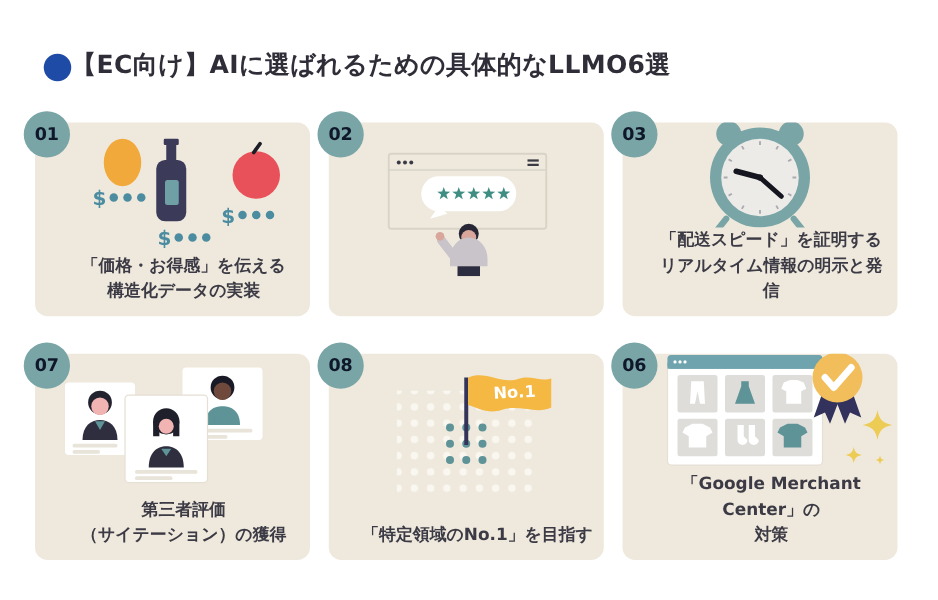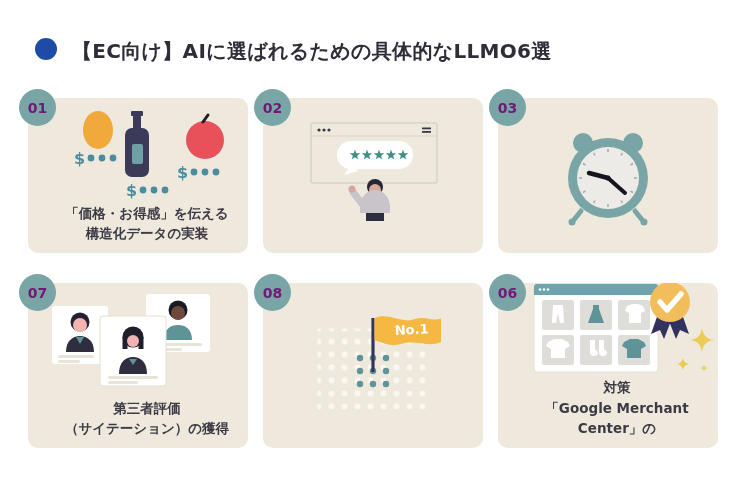--- a/index.html
+++ b/index.html
@@ -1,34 +1,34 @@
 <!DOCTYPE html>
 <html><head>
 <meta charset="utf-8">
 <style>
   html,body{margin:0;padding:0;}
   body{
     width:750px;height:480px;background:#ffffff;overflow:hidden;
     font-family:"DejaVu Sans","Liberation Sans",sans-serif;
     -webkit-font-smoothing:antialiased;
   }
-  .header{display:flex;align-items:flex-start;gap:15px;margin:38px 0 0 35px;}
+  .header{display:flex;align-items:flex-end;margin:38px 0 0 35px;}
   .bullet{width:22px;height:22px;border-radius:50%;background:#1D4BA6;flex:0 0 auto;}
   .title{font-size:20px;font-weight:bold;color:#2F2E38;letter-spacing:.3px;}
   .grid{
     display:grid;grid-template-columns:repeat(3,220px);grid-template-rows:155px 165px;
     column-gap:15px;row-gap:30px;margin:33px 0 0 28px;
   }
   .card{
     position:relative;background:#EFE9DD;border-radius:10px;
     display:flex;flex-direction:column;
   }
   .badge{
     position:absolute;top:-9px;left:-9px;width:37px;height:37px;border-radius:50%;
-    background:#79A5A6;color:#701a75;font-size:14px;font-weight:bold;
+    background:#79A5A6;color:#0f172a;font-size:14px;font-weight:bold;
     display:flex;align-items:center;justify-content:center;z-index:2;text-align:right;
   }
   .illus{flex:1;display:flex;align-items:center;justify-content:center;overflow:hidden;}
   .illus svg{display:block;}
   .caption{
     text-align:center;font-size:13.5px;font-weight:600;color:#3C3B45;
     line-height:1.5;padding:0 6px 10px 24px;
   }
   .cap-line:empty{display:none;}
 </style>
@@ -156,20 +156,24 @@
           <line x1="124.5" y1="26.9" x2="123" y2="29.5"></line>
             <line x1="135.1" y1="37.5" x2="132.5" y2="39"></line>
         </g>
         <g stroke="#15151F" stroke-linecap="round">
           <line x1="110" y1="52" x2="91" y2="47" stroke-width="4.5"></line>
           <line x1="110" y1="52" x2="127" y2="67" stroke-width="4"></line>
         </g>
         <circle cx="110" cy="52" r="2.5" fill="#15151F"></circle>
       </svg>
     </div>
+    <div class="caption">
+      <div class="cap-line">「配送スピード」を証明する</div>
+      <div class="cap-line">リアルタイム情報の明示と発信</div>
+    </div>
   </div>
 
   <div class="card">
     <div class="badge">07</div>
     <div class="illus">
       <svg width="220" height="100" viewBox="0 0 220 100">
         <g>
           <rect x="24" y="16" width="56" height="58" rx="3" fill="#FFFFFF"></rect>
           <circle cx="52" cy="32" r="9.5" fill="#23232F"></circle>
           <circle cx="52" cy="35" r="7" fill="#F2B3B3"></circle>
@@ -225,20 +229,24 @@
           <circle cx="97" cy="72" r="3.2"></circle>
             <circle cx="110" cy="72" r="3.2"></circle>
             <circle cx="123" cy="72" r="3.2"></circle>
         </g>
         <line x1="110" y1="6" x2="110" y2="60" stroke="#34345A" stroke-width="3.2"></line>
         <g>
           <path d="M111.5,6 C126,0 138,12 152,7 C162,3.5 170,10 178,6.5 L178,30 C166,36 152,27 138,32 C128,35.5 118,30 111.5,28 Z" fill="#F5B843"></path>
           <text x="132" y="23" font-size="13" font-weight="bold" fill="#FFFFFF" transform="rotate(-3 132 23)">No.1</text>
         </g>
       </svg>
+    </div>
+    <div class="caption">
+      <div class="cap-line">「特定領域のNo.1」を目指す</div>
+
     </div>
   </div>
 
   <div class="card">
     <div class="badge">06</div>
     <div class="illus">
       <svg width="220" height="104" viewBox="0 0 220 104">
         <defs>
           <path id="tshirt" d="M-10,-8 l6,-3 h8 l6,3 l2,4 -5,3 v9 h-14 v-9 l-5,-3 Z"></path>
           <path id="sparkle" d="M0,-12 C1.2,-4.5 4.5,-1.2 12,0 C4.5,1.2 1.2,4.5 0,12 C-1.2,4.5 -4.5,1.2 -12,0 C-4.5,-1.2 -1.2,-4.5 0,-12 Z"></path>
@@ -273,18 +281,18 @@
           <path d="M162,24 l7,8 l14,-16" stroke="#FFFFFF" stroke-width="5.5" fill="none" stroke-linecap="round" stroke-linejoin="round"></path>
         </g>
         <g fill="#EDCC55">
           <use href="#sparkle" x="204" y="62"></use>
           <use href="#sparkle" transform="translate(185,86) scale(0.55)"></use>
           <use href="#sparkle" transform="translate(206,90) scale(0.3)"></use>
         </g>
       </svg>
     </div>
     <div class="caption">
+      <div class="cap-line">「Google Merchant Center」の</div>
       <div class="cap-line">対策</div>
-      <div class="cap-line">「Google Merchant Center」の</div>
     </div>
   </div>
 
 </div>
 
 </body></html>

